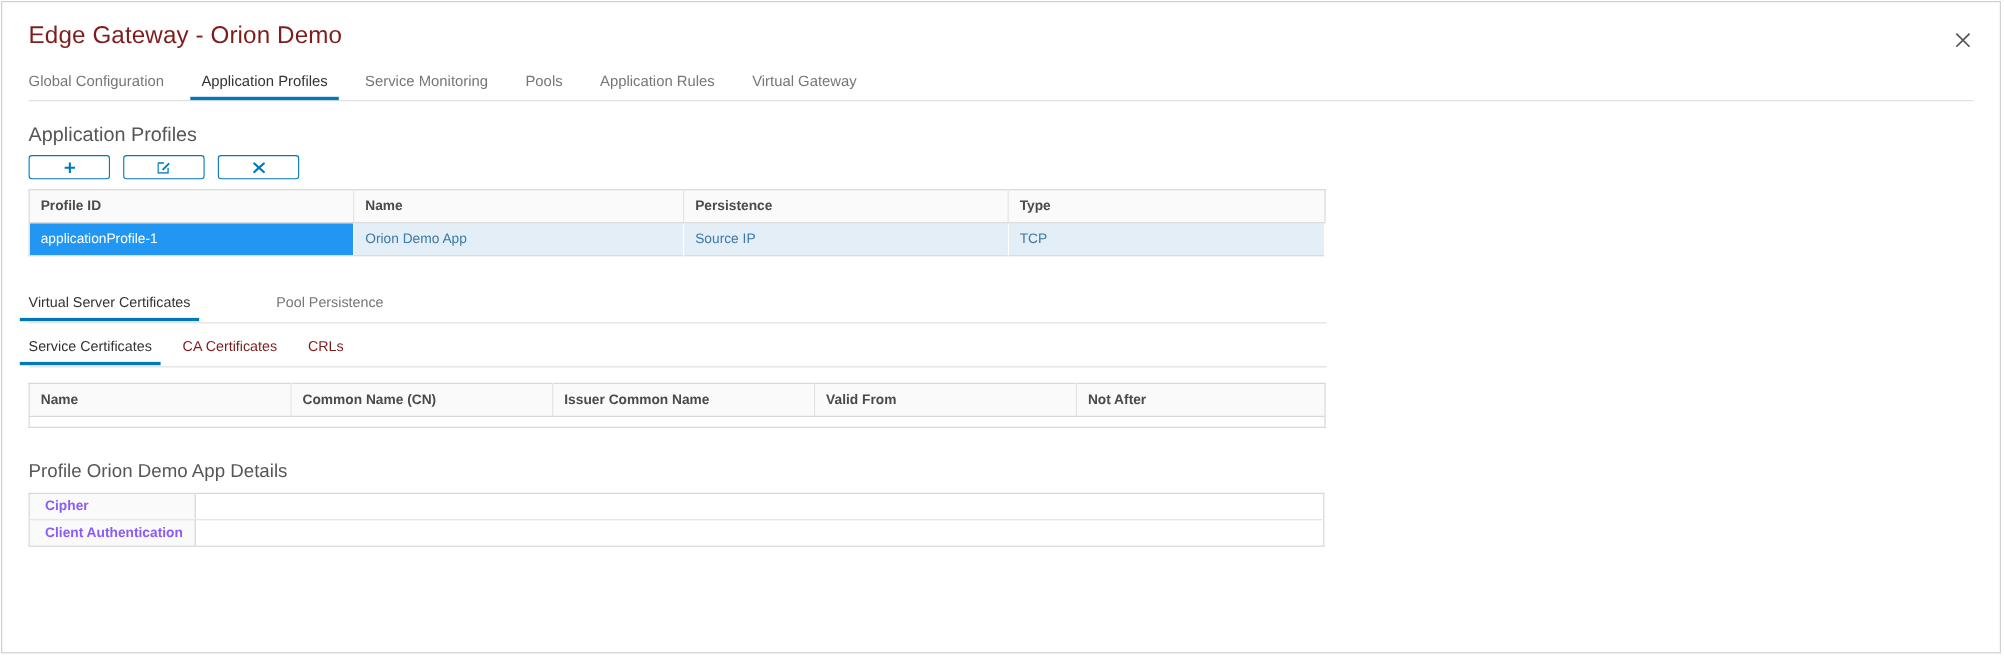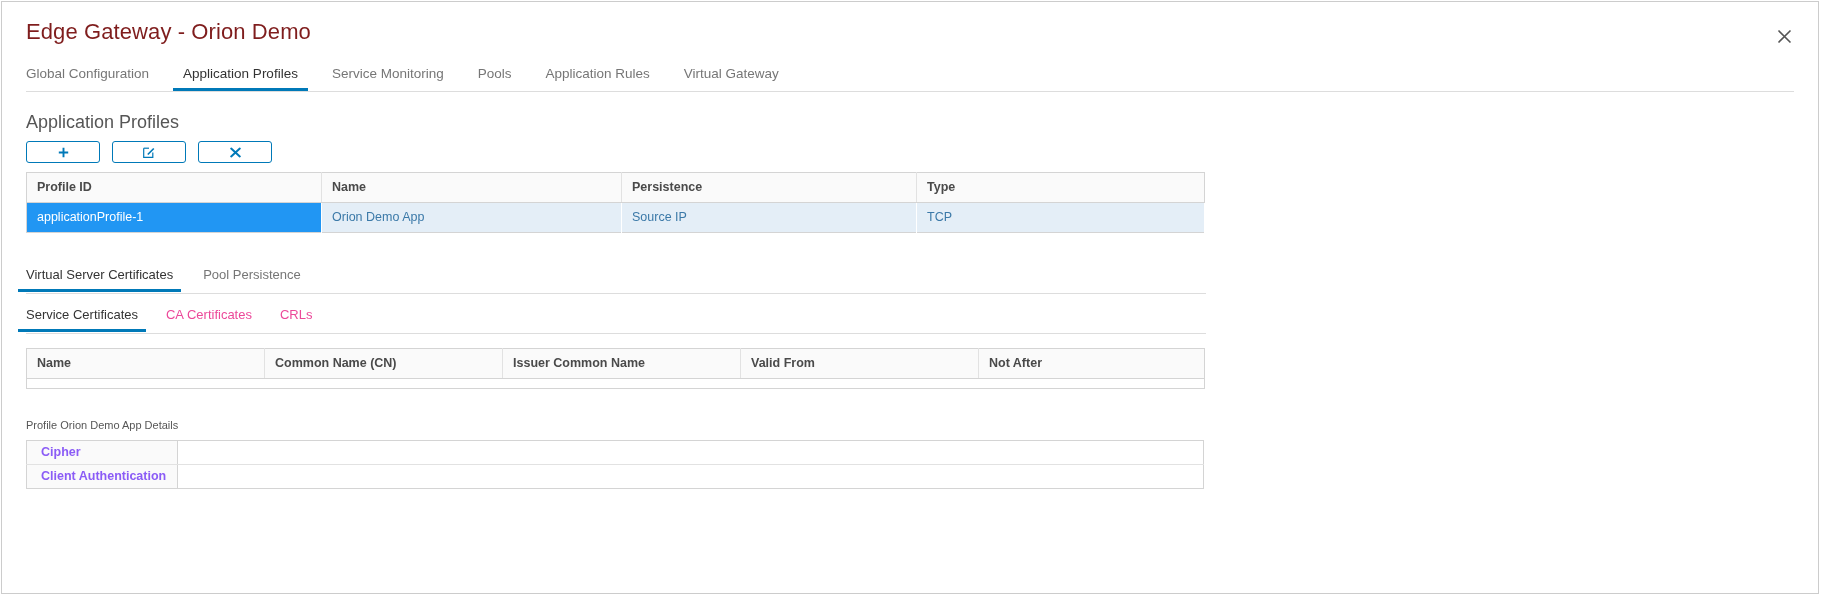--- a/index.html
+++ b/index.html
@@ -196,20 +196,21 @@
   }
 
   
   .cert-tabs {
     width: 1180px;
     height: 30px;
     border-bottom: 1px solid #dddddd;
     display: flex;
     align-items: flex-start;
     margin-top: 30px;
+    gap: 48px;
   }
   .cert-tabs .tab {
     position: relative;
     padding: 4px 0 9px 0;
     margin-right: 30px;
     font-size: 13px;
     color: #767676;
     cursor: pointer;
     white-space: nowrap;
   }
@@ -230,39 +231,39 @@
     border-bottom: 1px solid #dddddd;
     display: flex;
     align-items: flex-start;
     margin-top: 10px;
   }
   .cert-subtabs .tab {
     position: relative;
     padding: 3px 0 9px 0;
     margin-right: 28px;
     font-size: 13px;
-    color: #ec4899;
+    color: #7f1d1d;
     cursor: pointer;
     white-space: nowrap;
   }
   .cert-subtabs .tab.active { color: #333333; }
   .cert-subtabs .tab.active::after {
     content: "";
     position: absolute;
     left: -8px;
     right: -8px;
     bottom: -1px;
     height: 3px;
     background: #0079b8;
   }
 
   .cert-table-wrap { margin-top: 14px; }
 
   .details-title {
-    font-size: 11px;
+    font-size: 17px;
     font-weight: 400;
     color: #565656;
     margin: 30px 0 9px 0;
   }
 
   
   .details-table {
     width: 1178px;
     border: 1px solid #d4d4d4;
     border-collapse: collapse;

